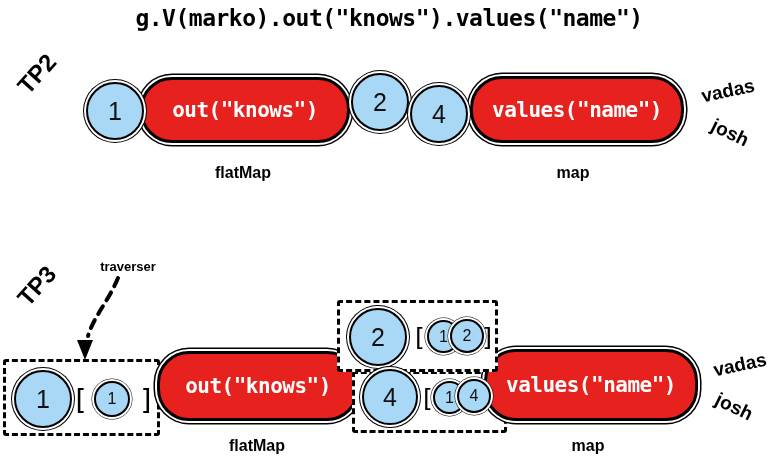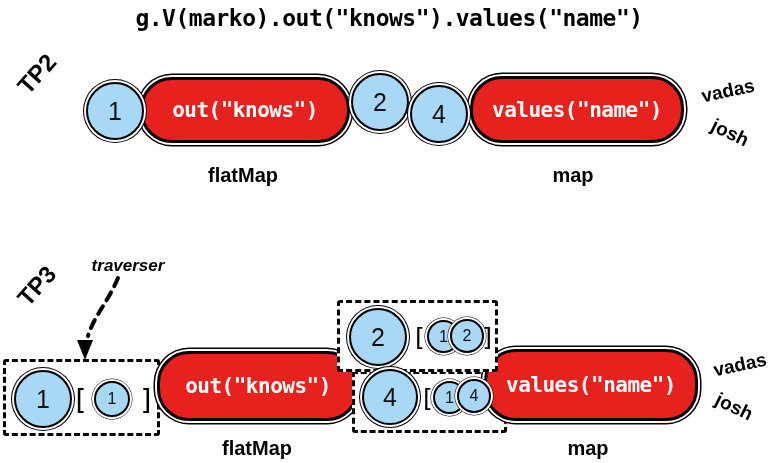--- a/index.html
+++ b/index.html
@@ -23,27 +23,27 @@
   .circle.small{font-size:16px;border-width:2px;box-shadow:0 0 0 2px #fff,0 0 0 2.5px #000;}
 
   .dashed{position:absolute;box-sizing:border-box;background:#fff;
           border:3px dashed #000;border-radius:3px;}
 
   .bracket{position:absolute;transform:translate(-50%,-50%);
            font:28px "DejaVu Sans Mono",monospace;color:#000;}
   .bracket.small{font-size:25px;}
 
   .caption{position:absolute;transform:translateX(-50%);color:#000;
-           font-weight:bold;font-size:20px;white-space:nowrap;}
+           font-weight:bold;font-size:16px;white-space:nowrap;}
 
   .rot{position:absolute;color:#000;font-weight:bold;white-space:nowrap;}
   .tp-tag{font-size:24px;transform:translate(-50%,-50%) rotate(-48deg);}
   .out-vadas{font-size:19px;transform:translate(-50%,-50%) rotate(-12deg);}
   .out-josh{font-size:19px;transform:translate(-50%,-50%) rotate(26deg);}
-  .trav-label{font-size:17px;transform:translate(-50%,-50%);font-style:italic;}
+  .trav-label{font-size:13px;transform:translate(-50%,-50%);}
 
   .arrow-svg{position:absolute;left:58px;top:270px;}
 </style>
 </head>
 <body>
 
 <div id="canvas">
 
   <div class="title">g.V(marko).out("knows").values("name")</div>
 

